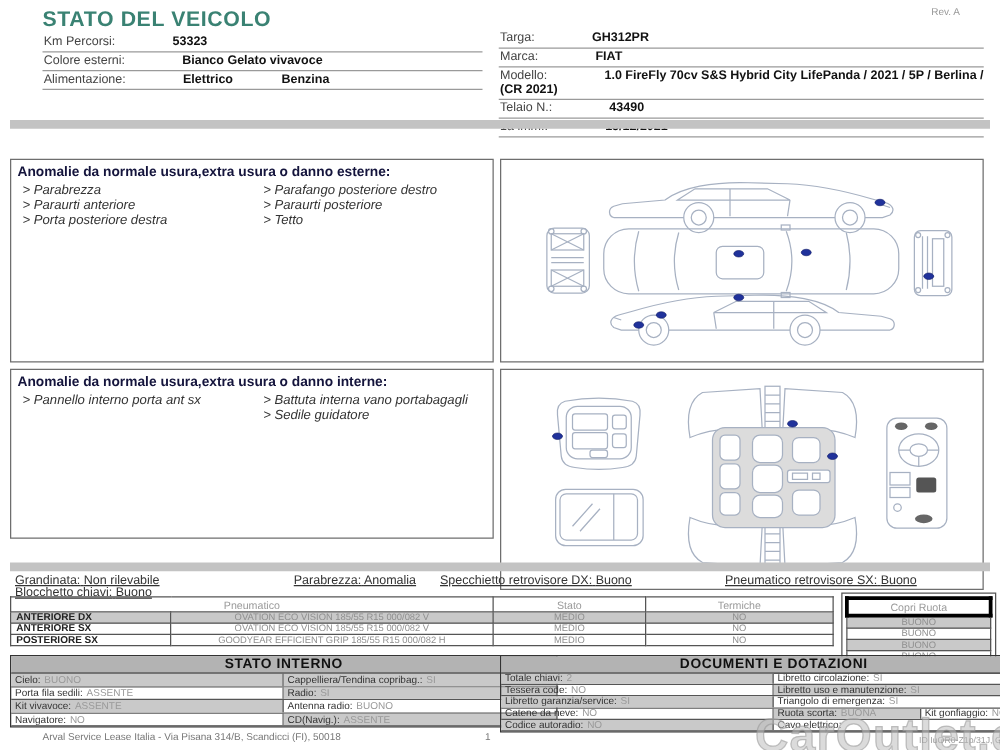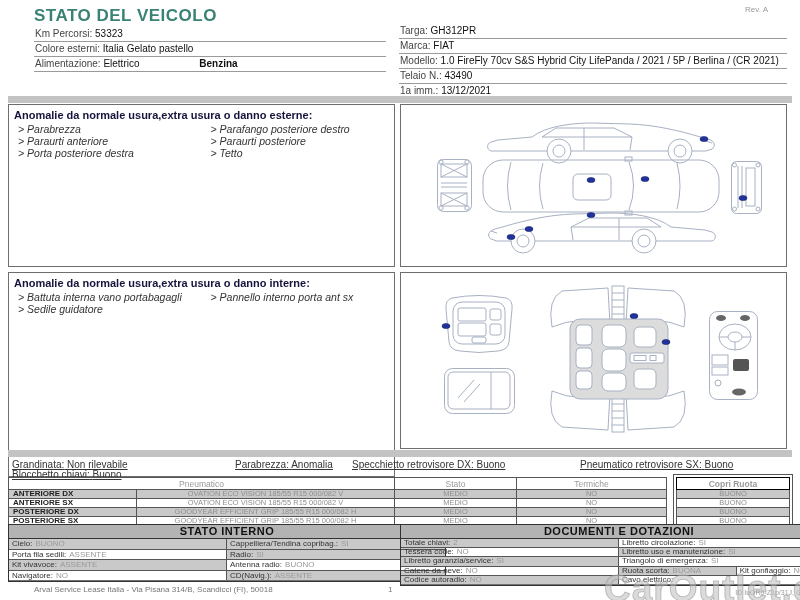--- a/index.html
+++ b/index.html
@@ -6,45 +6,45 @@
   body{font-family:"Liberation Sans",sans-serif;background:#fff;}
   .page{position:relative;width:800px;height:600px;background:#fff;overflow:hidden;padding-left:32px;}
 
   
   .title{position:absolute;left:34px;top:6px;font-size:17px;font-weight:bold;color:#3a8273;letter-spacing:.5px;}
   .rev{position:absolute;left:745px;top:5px;font-size:8px;color:#999;text-align:right;}
   .hdr-col{position:absolute;font-size:10px;color:#444;}
   .hdr-left{left:34px;top:27px;width:352px;}
   .hdr-right{left:399px;top:24px;width:388px;}
   .fieldline{border-bottom:1px solid #9a9a9a;padding:1px 0 2px 1px;min-height:10px;line-height:11px;}
-  .fieldline .val{font-weight:normal;color:#111;}
-  .fieldline .val2{font-weight:bold;color:#111;margin-left:57px;}
+  .fieldline .val{font-weight:bold;color:#111;margin-left:43px;}
+  .fieldline .val2{font-weight:bold;color:#111;margin-left:36px;}
 
   .graybar{position:absolute;left:8px;width:784px;height:7px;background:#c3c3c3;}
 
   
-  .panel{position:absolute;background:#fff;border:1px solid #6e6e6e;box-sizing:border-box;}
+  .panel{position:absolute;background:#fff;border:1px solid #6e6e6e;box-sizing:border-box;margin-top:23px;}
   .panel-heading{font-size:11px;font-weight:bold;color:#14143c;padding:4px 4px 2px 5px;}
   .anom-cols{display:flex;font-size:10.5px;color:#333;line-height:12px;}
   .anom-col{width:48%;padding-left:9px;font-style:italic;}
 
   .diagram{position:absolute;left:0;top:0;}
 
   
   .summary{position:absolute;left:0;top:459px;width:800px;font-size:10px;color:#333;}
   .sumitem{position:absolute;white-space:nowrap;text-decoration:underline;}
 
   
   .tires{position:absolute;left:8px;top:477px;border-collapse:collapse;table-layout:fixed;}
   .tires th{font-weight:normal;color:#9a9a9a;font-size:8.5px;border:1px solid #555;height:11px;padding:0;}
   .tires td{border:1px solid #555;font-size:7.5px;color:#8f8f8f;text-align:center;height:8px;padding:0;line-height:8px;}
   .tires td.pos{text-align:left;font-weight:bold;color:#222;padding-left:4px;font-size:8px;}
   .tires tr.shade td{background:#c9c9c9;}
   .copri{position:absolute;left:676px;top:477px;border-collapse:collapse;outline:1px solid #555;outline-offset:2px;}
-  .copri th{font-weight:bold;color:#9a9a9a;font-size:8.5px;border:1px solid #000000;height:11px;padding:0;width:112px;}
+  .copri th{font-weight:normal;color:#9a9a9a;font-size:8.5px;border:3px solid #000000;height:11px;padding:0;width:112px;}
   .copri td{border:1px solid #555;font-size:7.5px;color:#8f8f8f;text-align:center;height:8px;padding:0;line-height:8px;}
   .copri tr.shade td{background:#c9c9c9;}
 
   
   .btable{position:absolute;width:438px;border:1px solid #333;box-sizing:border-box;font-size:8px;}
   .btable .bt-title{background:#b3b3b3;border-bottom:1px solid #333;text-align:center;font-weight:bold;font-size:11px;color:#111;height:13px;line-height:13px;letter-spacing:.5px;}
   .trow{display:flex;border-bottom:1px solid #555;}
   .trow:last-child{border-bottom:1px solid #737373;}
   .pair{display:flex;justify-content:flex-start;box-sizing:border-box;padding:0 3px;border-right:1px solid #555;overflow:hidden;white-space:nowrap;}
   .pair:last-child{border-right:none;}
@@ -68,21 +68,21 @@
   <div class="title">STATO DEL VEICOLO</div>
   <div class="rev">Rev. A</div>
 
   <div class="hdr-col hdr-left">
     <div class="fieldline">
       <span>Km Percorsi:</span>
       <span class="val">53323</span>
     </div>
     <div class="fieldline">
       <span>Colore esterni:</span>
-      <span class="val">Italia Gelato pastello</span>
+      <span class="val">Bianco Gelato vivavoce</span>
     </div>
     <div class="fieldline">
       <span>Alimentazione:</span>
       <span class="val">Elettrico</span>
       <span class="val2">Benzina</span>
     </div>
   </div>
 
   <div class="hdr-col hdr-right">
     <div class="fieldline">
@@ -184,29 +184,29 @@
         <ellipse cx="190" cy="75" rx="4" ry="2.6"></ellipse>
         <ellipse cx="244" cy="74" rx="4" ry="2.6"></ellipse>
         <ellipse cx="342" cy="93" rx="4" ry="2.6"></ellipse>
         <ellipse cx="190" cy="110" rx="4" ry="2.6"></ellipse>
         <ellipse cx="128" cy="124" rx="4" ry="2.6"></ellipse>
         <ellipse cx="110" cy="132" rx="4" ry="2.6"></ellipse>
       </g>
     </svg>
   </div>
 
-  <div class="panel" style="left:8px;top:272px;width:387px;height:205px;">
+  <div class="panel" style="left:8px;top:272px;width:387px;height:136px;">
     <div class="panel-heading">Anomalie da normale usura,extra usura o danno interne:</div>
     <div class="anom-cols">
       <div class="anom-col">
+        <div>&gt; Pannello interno porta ant sx</div>
+      </div>
+      <div class="anom-col">
         <div>&gt; Battuta interna vano portabagagli</div>
         <div>&gt; Sedile guidatore</div>
-      </div>
-      <div class="anom-col">
-        <div>&gt; Pannello interno porta ant sx</div>
       </div>
     </div>
   </div>
 
   <div class="panel" style="left:400px;top:272px;width:387px;height:177px;">
     <svg class="diagram" width="385" height="175" viewBox="0 0 385 175">
       <g stroke="#a7b1c2" fill="none" stroke-width="1">
 
         <g transform="translate(43,20)">
           <path d="M8,5 Q35,0 62,5 Q69,7 68,16 L65,49 Q64,57 54,58 Q35,61 16,58 Q6,57 5,49 L2,16 Q1,7 8,5 Z"></path>
@@ -312,26 +312,20 @@
       <td>OVATION ECO VISION 185/55 R15 000/082 V</td>
       <td>MEDIO</td>
       <td>NO</td>
     </tr>
     <tr>
       <td class="pos">ANTERIORE SX</td>
       <td>OVATION ECO VISION 185/55 R15 000/082 V</td>
       <td>MEDIO</td>
       <td>NO</td>
     </tr>
-    <tr class="shade">
-      <td class="pos">POSTERIORE DX</td>
-      <td>GOODYEAR EFFICIENT GRIP  185/55 R15 000/082 H</td>
-      <td>MEDIO</td>
-      <td>NO</td>
-    </tr>
     <tr>
       <td class="pos">POSTERIORE SX</td>
       <td>GOODYEAR EFFICIENT GRIP  185/55 R15 000/082 H</td>
       <td>MEDIO</td>
       <td>NO</td>
     </tr>
   </tbody>
     </table>
 
   <table class="copri">

